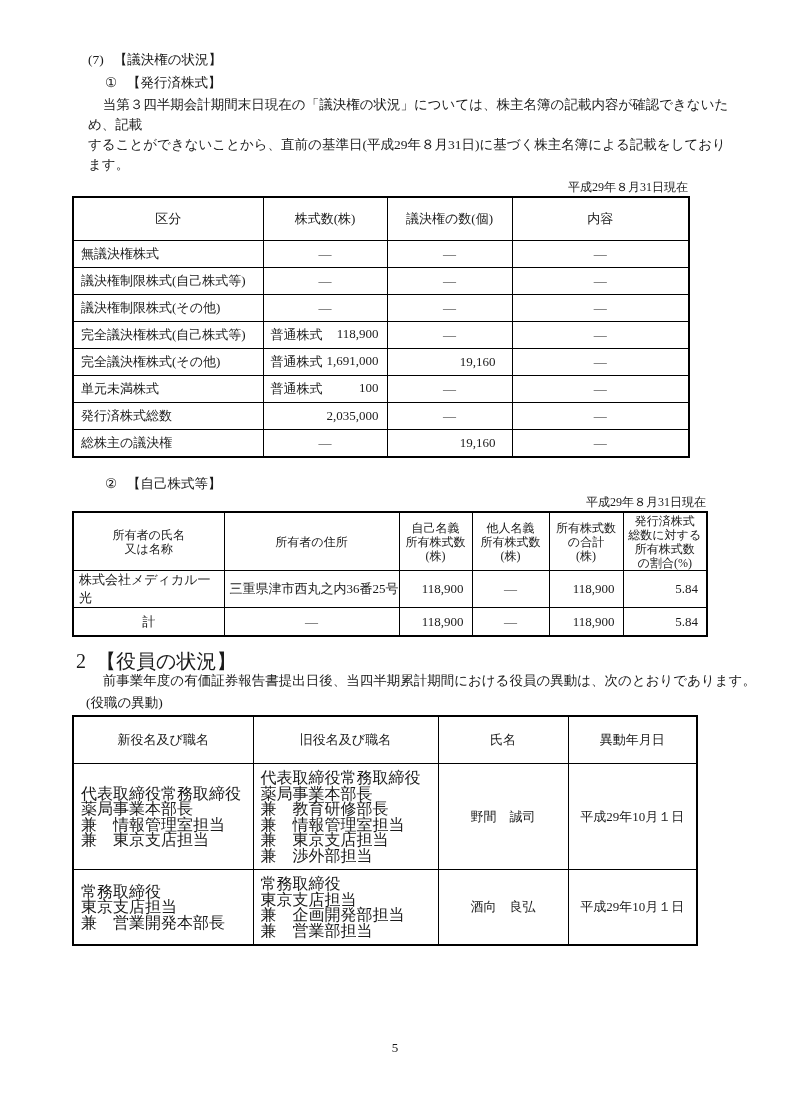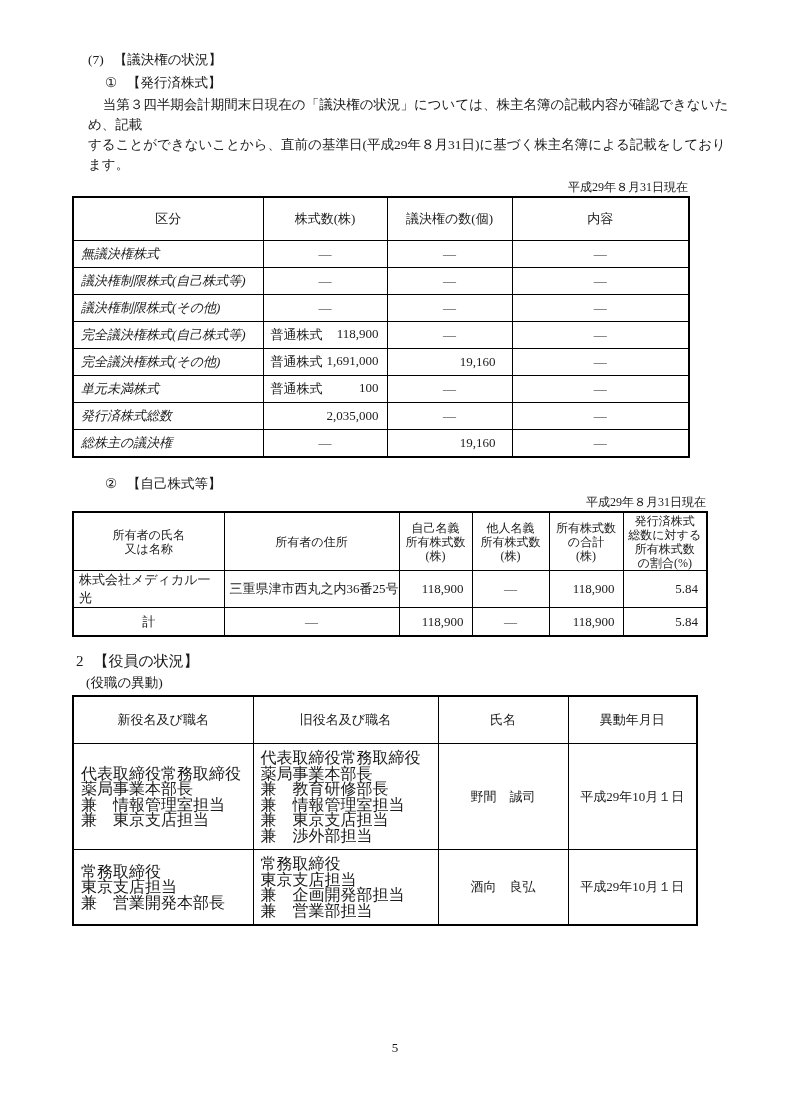--- a/index.html
+++ b/index.html
@@ -11,21 +11,21 @@
     color:#1a1a1a;
     font-size:13.5px;
     box-sizing:border-box;
     padding:50px 0 0 72px;
     overflow:hidden;
     border-radius:18px;
   }
   .h-line{white-space:nowrap;line-height:20px;}
   .h7{margin-left:16px;}
   .h-sub{margin-left:33px;margin-top:3px;}
-  .h-sec2{margin-left:4px;margin-top:14px;font-size:15px;}
+  .h-sec2{margin-left:4px;margin-top:14px;font-size:20px;}
   .h-no{display:inline-block;margin-right:10px;}
   .para{
     margin:2px 0 0 16px;
     width:642px;
     line-height:20px;
     white-space:pre-line;
     text-indent:1.1em;
   }
   .para2{
     margin:0 0 0 16px;
@@ -51,21 +51,21 @@
   td,th{
     border:1px solid #000;
     font-weight:normal;
     padding:0;
     overflow:hidden;
   }
   
   .t1{width:616px;}
   .t1 th{height:42px;text-align:center;}
   .t1 td{height:26px;}
-  .t1 .cat{text-align:left;padding-left:7px;font-style:italic;}
+  .t1 .cat{text-align:left;padding-left:7px;}
   .t1 .dash{text-align:center;color:#444;}
   .t1 .num{text-align:right;padding-right:8px;}
   .t1 .num3{text-align:right;padding-right:16px;}
   .split-cell{padding:0 8px 0 7px;}
   .split-in{display:flex;justify-content:space-between;}
   
   .t2{width:634px;margin-top:0;}
   .t2 th{height:57px;text-align:center;font-size:12px;line-height:14px;white-space:pre-line;vertical-align:middle;}
   .t2 td{height:27px;}
   .t2 .left{text-align:left;padding-left:5px;}
@@ -234,20 +234,21 @@
       <td class="num">118,900</td>
       <td class="num">5.84</td>
     </tr>
   </tbody>
     </table>
 
   <div class="h-line h-sec2">
     <span class="h-no">2</span><span>【役員の状況】</span>
   </div>
 
+  <div class="para2">前事業年度の有価証券報告書提出日後、当四半期累計期間における役員の異動は、次のとおりであります。</div>
   <div class="sub-note">(役職の異動)</div>
 
   <table class="t3">
     <colgroup>
         <col style="width:180px">
         <col style="width:185px">
         <col style="width:130px">
         <col style="width:129px">
       </colgroup>
     <tbody>

